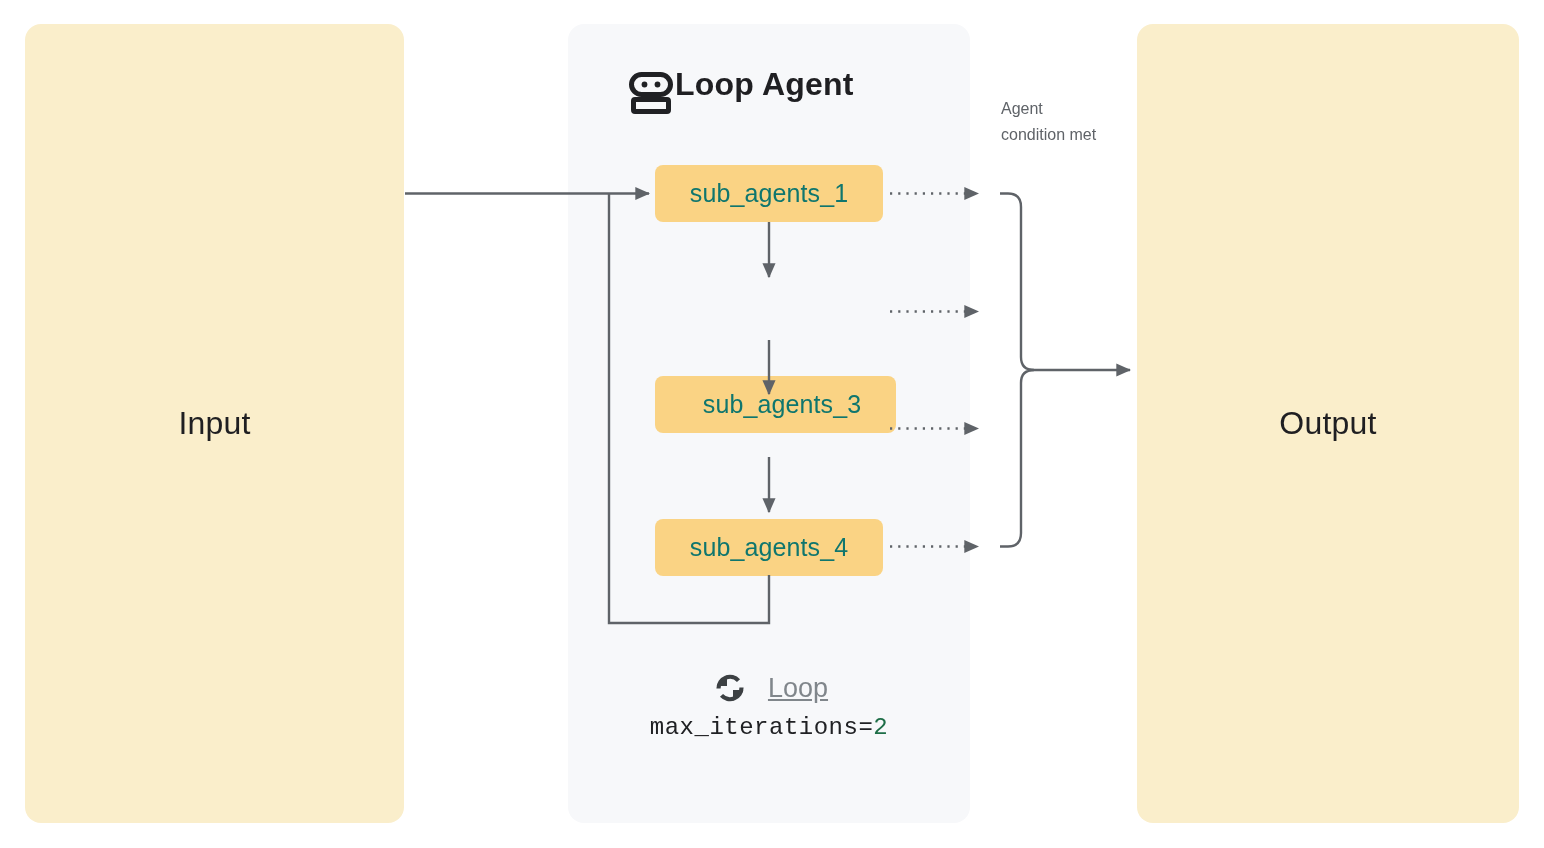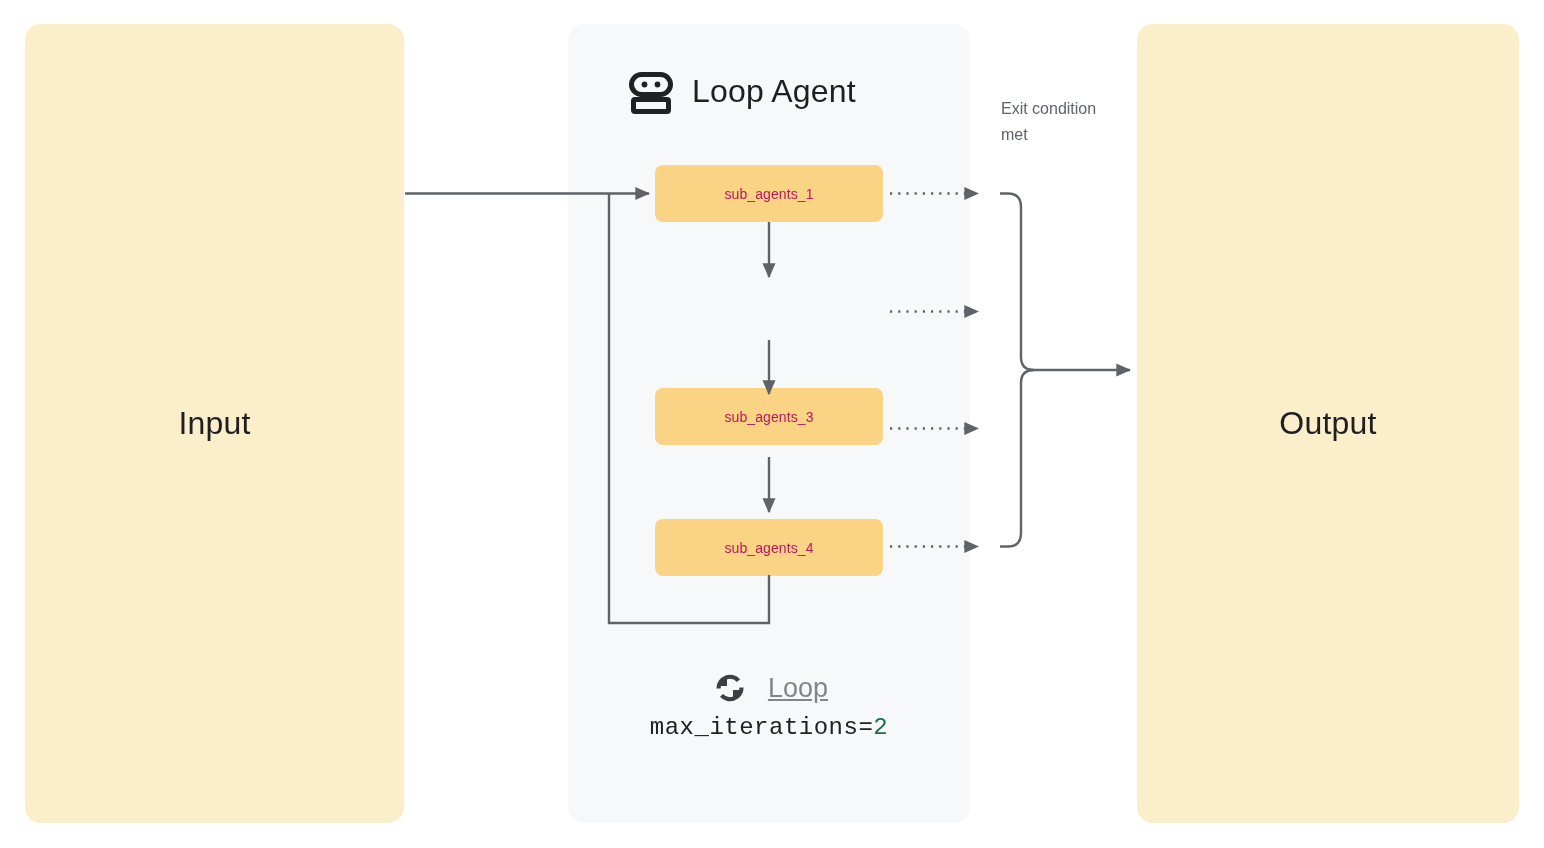--- a/index.html
+++ b/index.html
@@ -47,22 +47,23 @@
     background: #F7F8FA;
     border-radius: 16px;
   }
 
   
   #panel-header {
     position: absolute;
     left: 628px;
     top: 68px;
     display: flex;
-    align-items: center;
-    gap: 18px;
+    align-items: flex-start;
+    gap: 1px;
+    font-weight: bold;
   }
   #panel-header .title {
     font-size: 32px;
     color: #1F1F22;
     letter-spacing: .2px;
     line-height: 1;
   }
   .robot-icon { width: 46px; height: 46px; display: block; }
 
   
@@ -71,27 +72,27 @@
     left: 655px;
     width: 228px;
     height: 57px;
     background: #FAD384;
     border-radius: 8px;
     display: flex;
     align-items: center;
     justify-content: center;
   }
   .agent-box span {
-    font-size: 14px;
-    color: #be185d;
+    font-size: 25px;
+    color: #0f766e;
     letter-spacing: .1px;
   }
   #agent-1 { top: 165px; }
   #agent-2 { top: 283px; }
-  #agent-3 { top: 388px; }
+  #agent-3 { top: 376px; padding-left: 13px; }
   #agent-4 { top: 519px; }
 
   
   #exit-caption {
     position: absolute;
     left: 1001px;
     top: 96px;
     width: 100px;
     font-size: 16px;
     line-height: 1.62;
@@ -165,21 +166,21 @@
   <div class="agent-box" id="agent-1">
     <span>sub_agents_1</span>
   </div>
   <div class="agent-box" id="agent-3">
     <span>sub_agents_3</span>
   </div>
   <div class="agent-box" id="agent-4">
     <span>sub_agents_4</span>
   </div>
 
-  <div id="exit-caption">Exit condition met</div>
+  <div id="exit-caption">Agent condition met</div>
 
   <div id="loop-footer">
     <div class="loop-row">
       <span>
         <svg class="loop-icon" viewBox="0 0 40 40" xmlns="http://www.w3.org/2000/svg">
           <path d="M8.5 20.5 A11.5 11.5 0 0 1 28.5 12.6" fill="none" stroke="#3C4043" stroke-width="4.2" stroke-linecap="butt"></path>
           <path d="M31.5 19.5 A11.5 11.5 0 0 1 11.5 27.4" fill="none" stroke="#3C4043" stroke-width="4.2" stroke-linecap="butt"></path>
           <polygon points="17.0,7.0 17.0,18.0 6.6,18.0" fill="#3C4043"></polygon>
           <polygon points="23.0,33.0 23.0,22.0 33.4,22.0" fill="#3C4043"></polygon>
         </svg>

